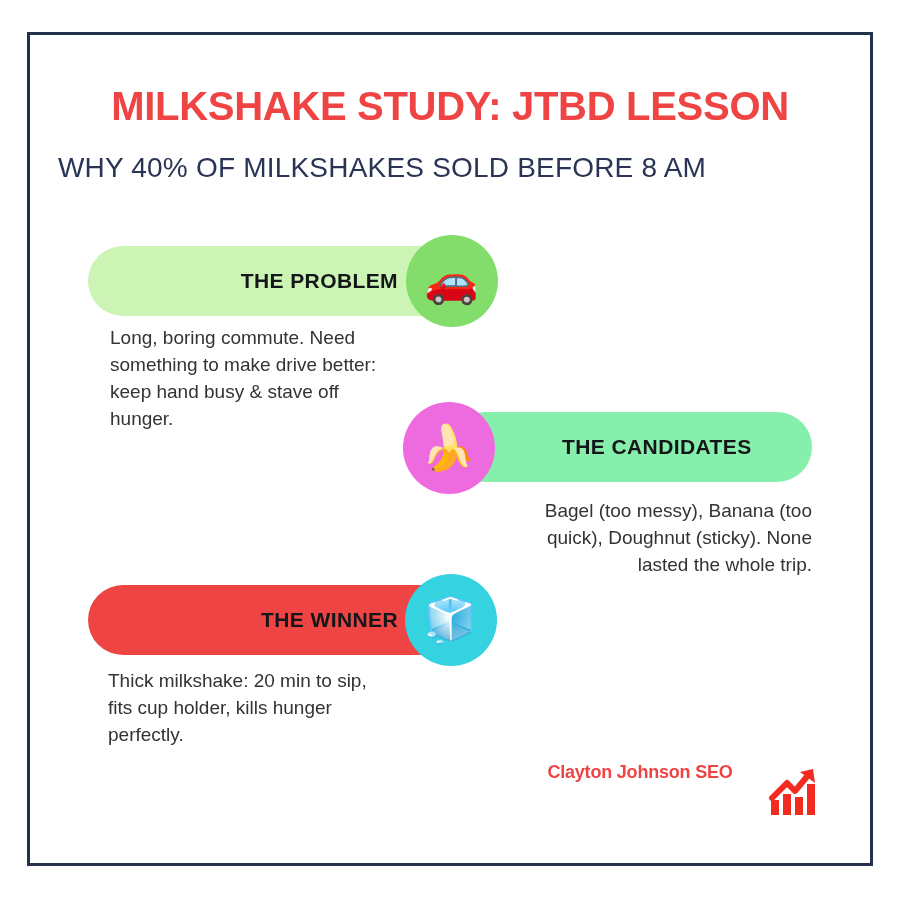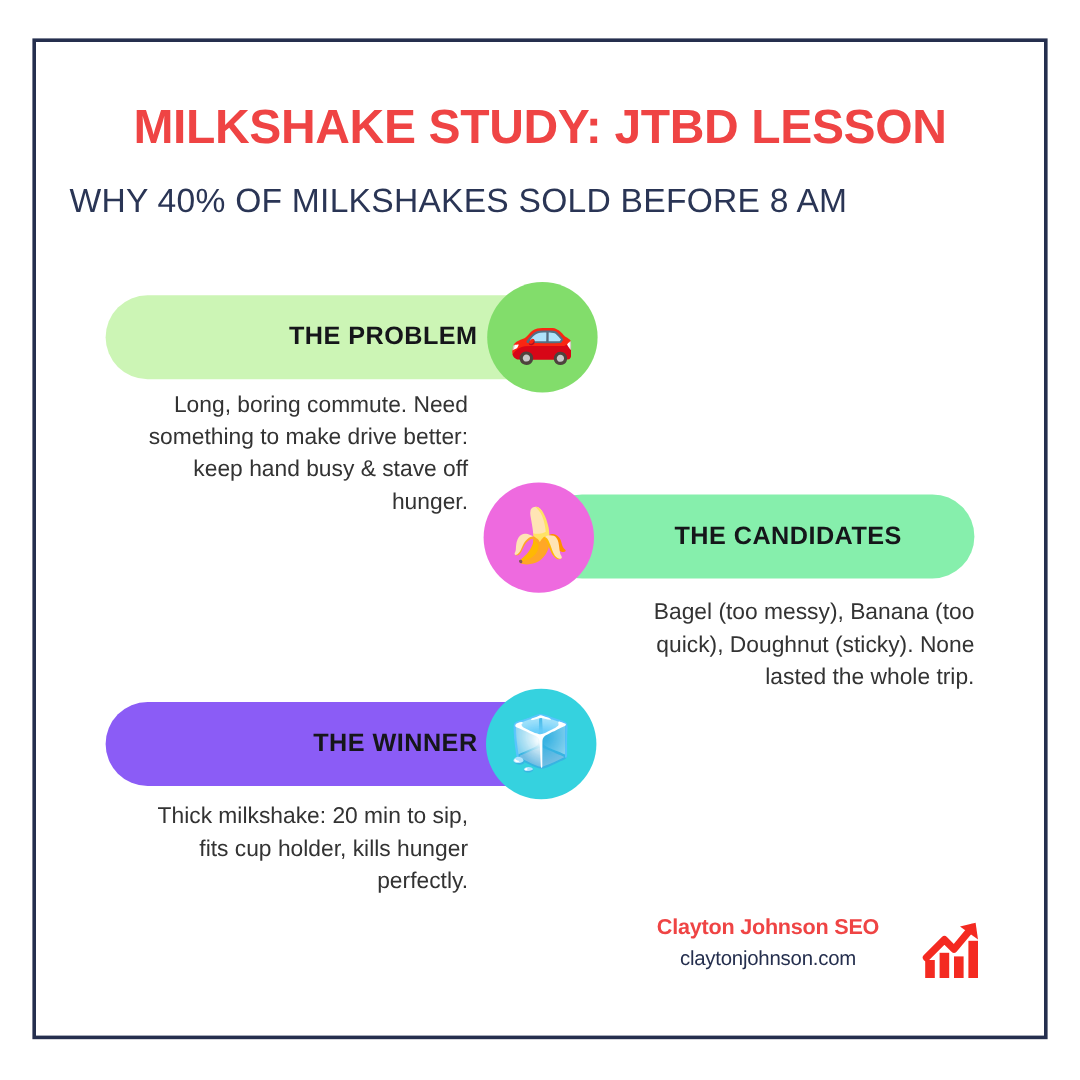--- a/index.html
+++ b/index.html
@@ -92,21 +92,21 @@
     line-height: 1;
   }
 
   .body-text {
     position: absolute;
     font-size: 19px;
     line-height: 1.42;
     color: #333333;
     font-family: "Liberation Sans", sans-serif;
   }
-  .body-text.t-right { text-align: right; }
+  .body-text.t-right { }
   .body-text.t-left  { text-align: right; }
 
   
   #pill-1  { left: 88px;  top: 246px; width: 372px; align-items: center; }
   #badge-1 { left: 406px; top: 235px; }
   #text-1  { left: 110px; top: 325px; width: 280px; }
 
   
   #pill-2  { left: 450px; top: 412px; width: 362px; }
   #badge-2 { left: 403px; top: 402px; }
@@ -177,33 +177,32 @@
     <div class="pill align-left" id="pill-2" style="background: #86efac;">
       <span class="pill-label">THE CANDIDATES</span>
     </div>
     <div class="badge" id="badge-2" style="background: rgb(238, 106, 223);">
       <span>🍌</span>
     </div>
     <div class="body-text t-left" id="text-2">Bagel (too messy), Banana (too quick), Doughnut (sticky). None lasted the whole trip.</div>
   </div>
 
   <div class="step">
-    <div class="pill align-right" id="pill-3" style="background: #8b5cf6;">
+    <div class="pill align-right" id="pill-3" style="background: #ef4444;">
       <span class="pill-label">THE WINNER</span>
     </div>
     <div class="badge" id="badge-3" style="background: rgb(53, 210, 223);">
       <span>🧊</span>
     </div>
     <div class="body-text t-right" id="text-3">Thick milkshake: 20 min to sip, fits cup holder, kills hunger perfectly.</div>
   </div>
 
   <div id="brand">
     <div id="brand-text">
       <div id="brand-name" style="color: #ef4444;">Clayton Johnson SEO</div>
-      <div id="brand-url" style="color: rgb(37, 47, 78);">claytonjohnson.com</div>
     </div>
     <div id="brand-logo">
       <svg viewBox="0 0 52 52" width="52" height="52" aria-hidden="true">
         <g id="logo-bars">
           <rect x="3" y="34" width="8" height="15" rx="0" fill="#F42A21"></rect>
           <rect x="15" y="28" width="8" height="21" rx="0" fill="#F42A21"></rect>
           <rect x="27" y="31" width="8" height="18" rx="0" fill="#F42A21"></rect>
           <rect x="39" y="18" width="8" height="31" rx="0" fill="#F42A21"></rect>
         </g>
         <g id="logo-arrow">

